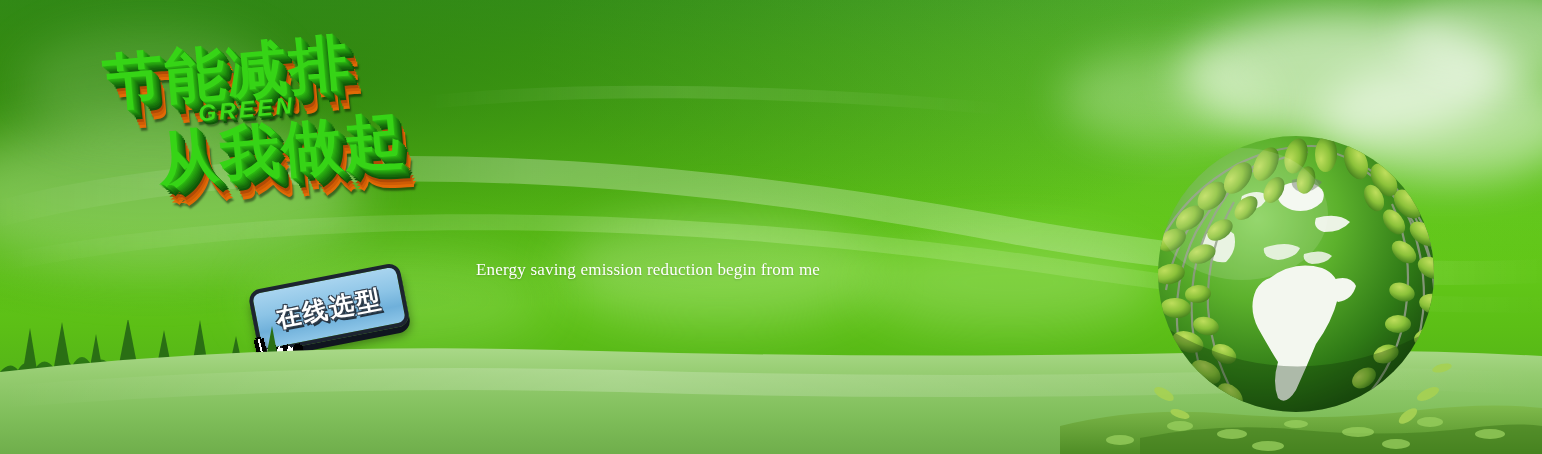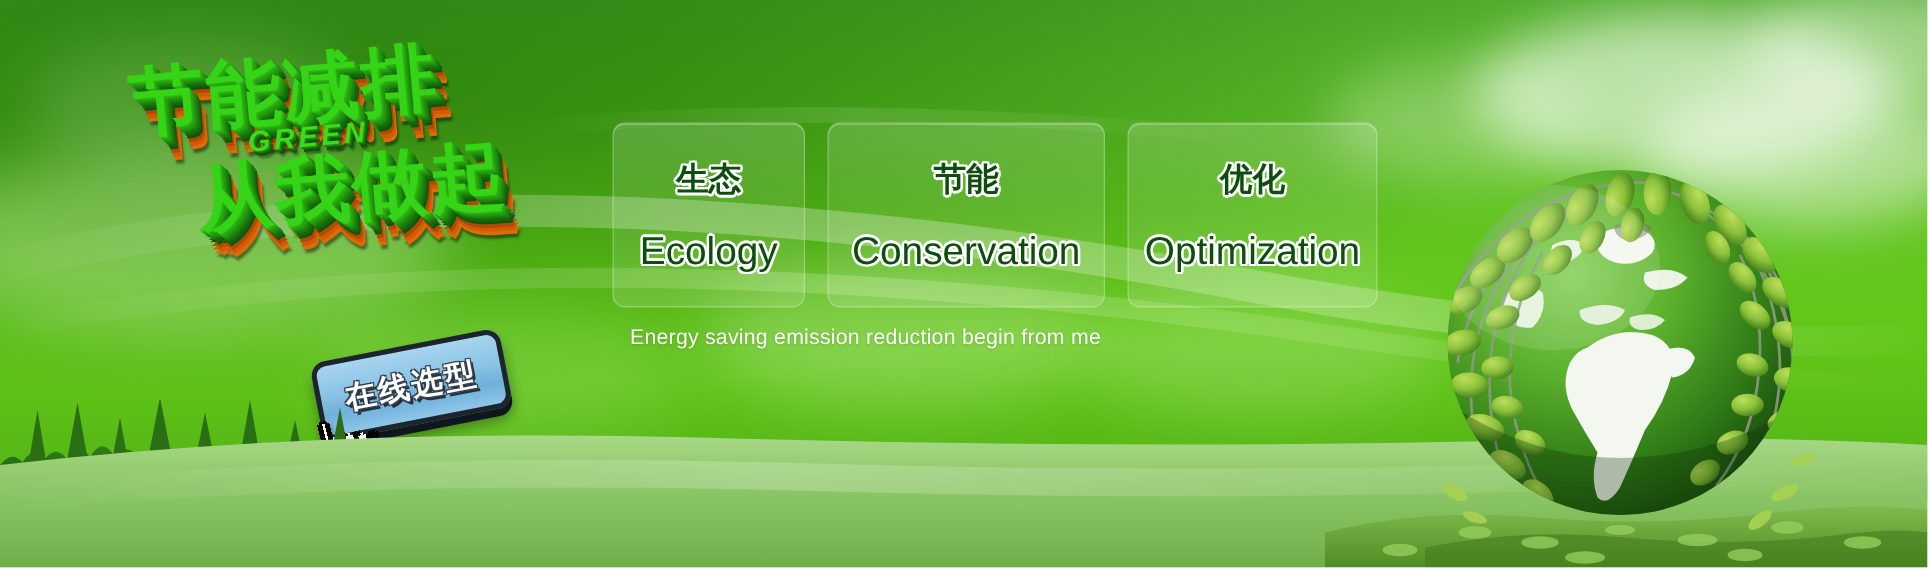--- a/index.html
+++ b/index.html
@@ -115,24 +115,25 @@
       0 -2px 0 #fff,0 2px 0 #fff,-2px 0 0 #fff,2px 0 0 #fff;
   }
   .f-en{
     font-size:31px;color:#0d4d0d;white-space:nowrap;
     text-shadow:
       -1.5px -1.5px 0 #fff,1.5px -1.5px 0 #fff,-1.5px 1.5px 0 #fff,1.5px 1.5px 0 #fff,
       0 -2px 0 #fff,0 2px 0 #fff,-2px 0 0 #fff,2px 0 0 #fff;
   }
 
   .tagline{
-    position:absolute;left:504px;top:260px;
+    position:absolute;left:476px;top:260px;
     font-size:17px;color:#ffffff;letter-spacing:.2px;
     text-shadow:0 1px 2px rgba(0,0,0,.18);
     white-space:nowrap;
+    font-family:Liberation Serif, serif;
   }
 
   
   .globe-wrap{position:absolute;left:1146px;top:122px;width:306px;height:306px;}
 </style>
 </head>
 <body>
 
 <div class="banner">
 
@@ -165,38 +166,20 @@
     <path d="M-20,258 C 340,186 760,214 1080,262 C 1280,292 1430,300 1560,296 L1560,312 C1420,316 1270,306 1070,277 C 750,229 340,202 -20,276 Z" fill="url(#sw2)"></path>
     <path d="M420,96 C 600,78 820,86 1010,104 L1010,116 C820,98 600,90 420,110 Z" fill="url(#sw2)" opacity=".55"></path>
   </svg>
 
   <div class="headline">
     <div class="hl-line hl1">节能减排</div>
     <div class="hl-green">GREEN</div>
     <div class="hl-line hl2">从我做起</div>
   </div>
 
-  <div class="features">
-
-    <div class="fbox">
-      <div class="f-cn">生态</div>
-      <div class="f-en">Ecology</div>
-    </div>
-
-    <div class="fbox wide">
-      <div class="f-cn">节能</div>
-      <div class="f-en">Conservation</div>
-    </div>
-
-    <div class="fbox wide2">
-      <div class="f-cn">优化</div>
-      <div class="f-en">Optimization</div>
-    </div>
-
-  </div>
 
   <div class="tagline">Energy saving emission reduction begin from me</div>
 
   <div class="cta-wrap">
     <div class="cta">
       <span class="cta-label">在线选型</span>
     </div>
   </div>
 
   <svg class="hand-cursor" viewBox="0 0 37 42" shape-rendering="crispEdges">

